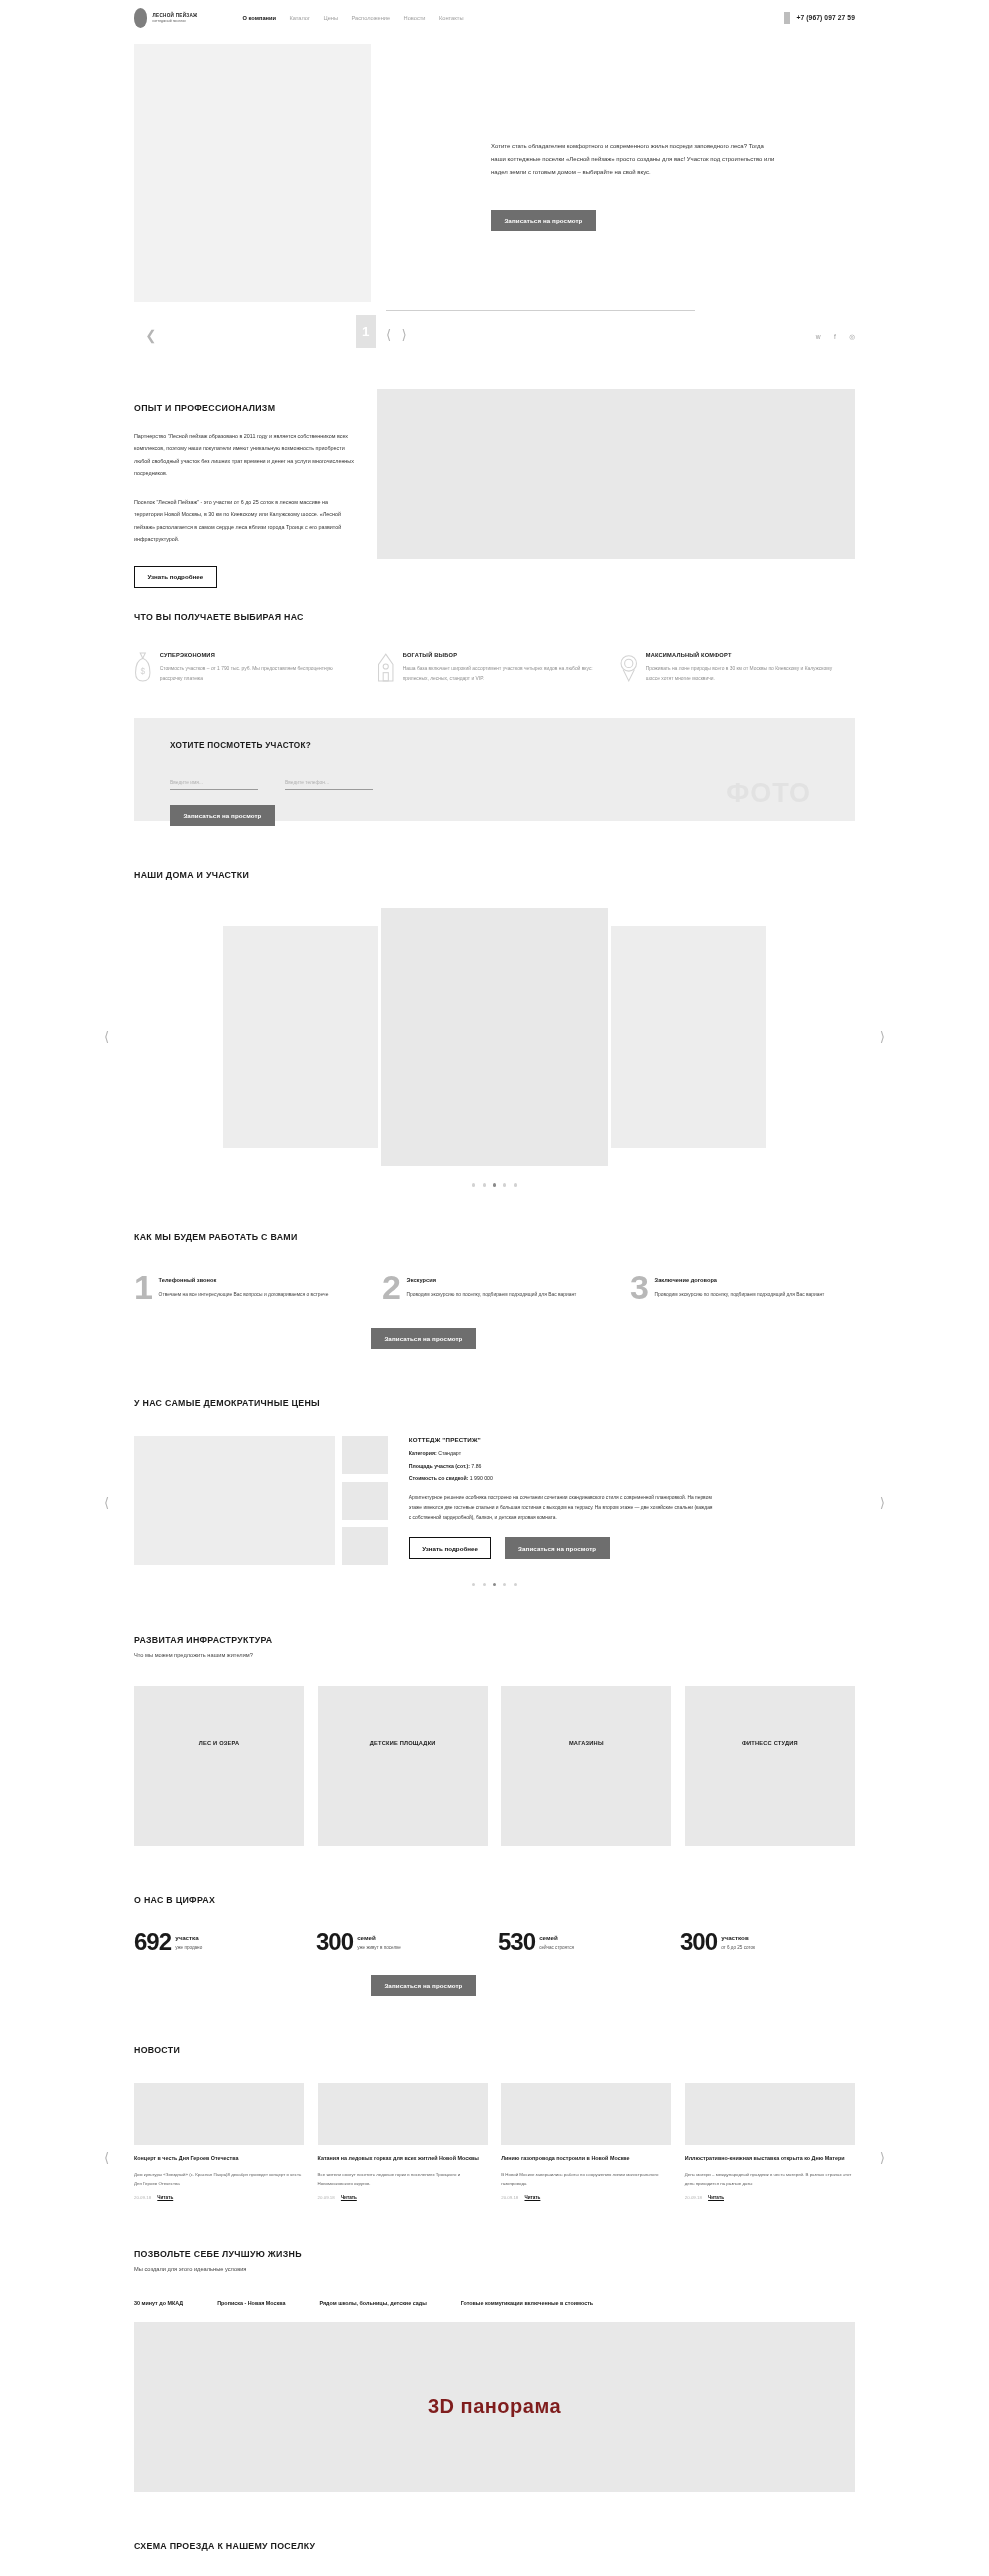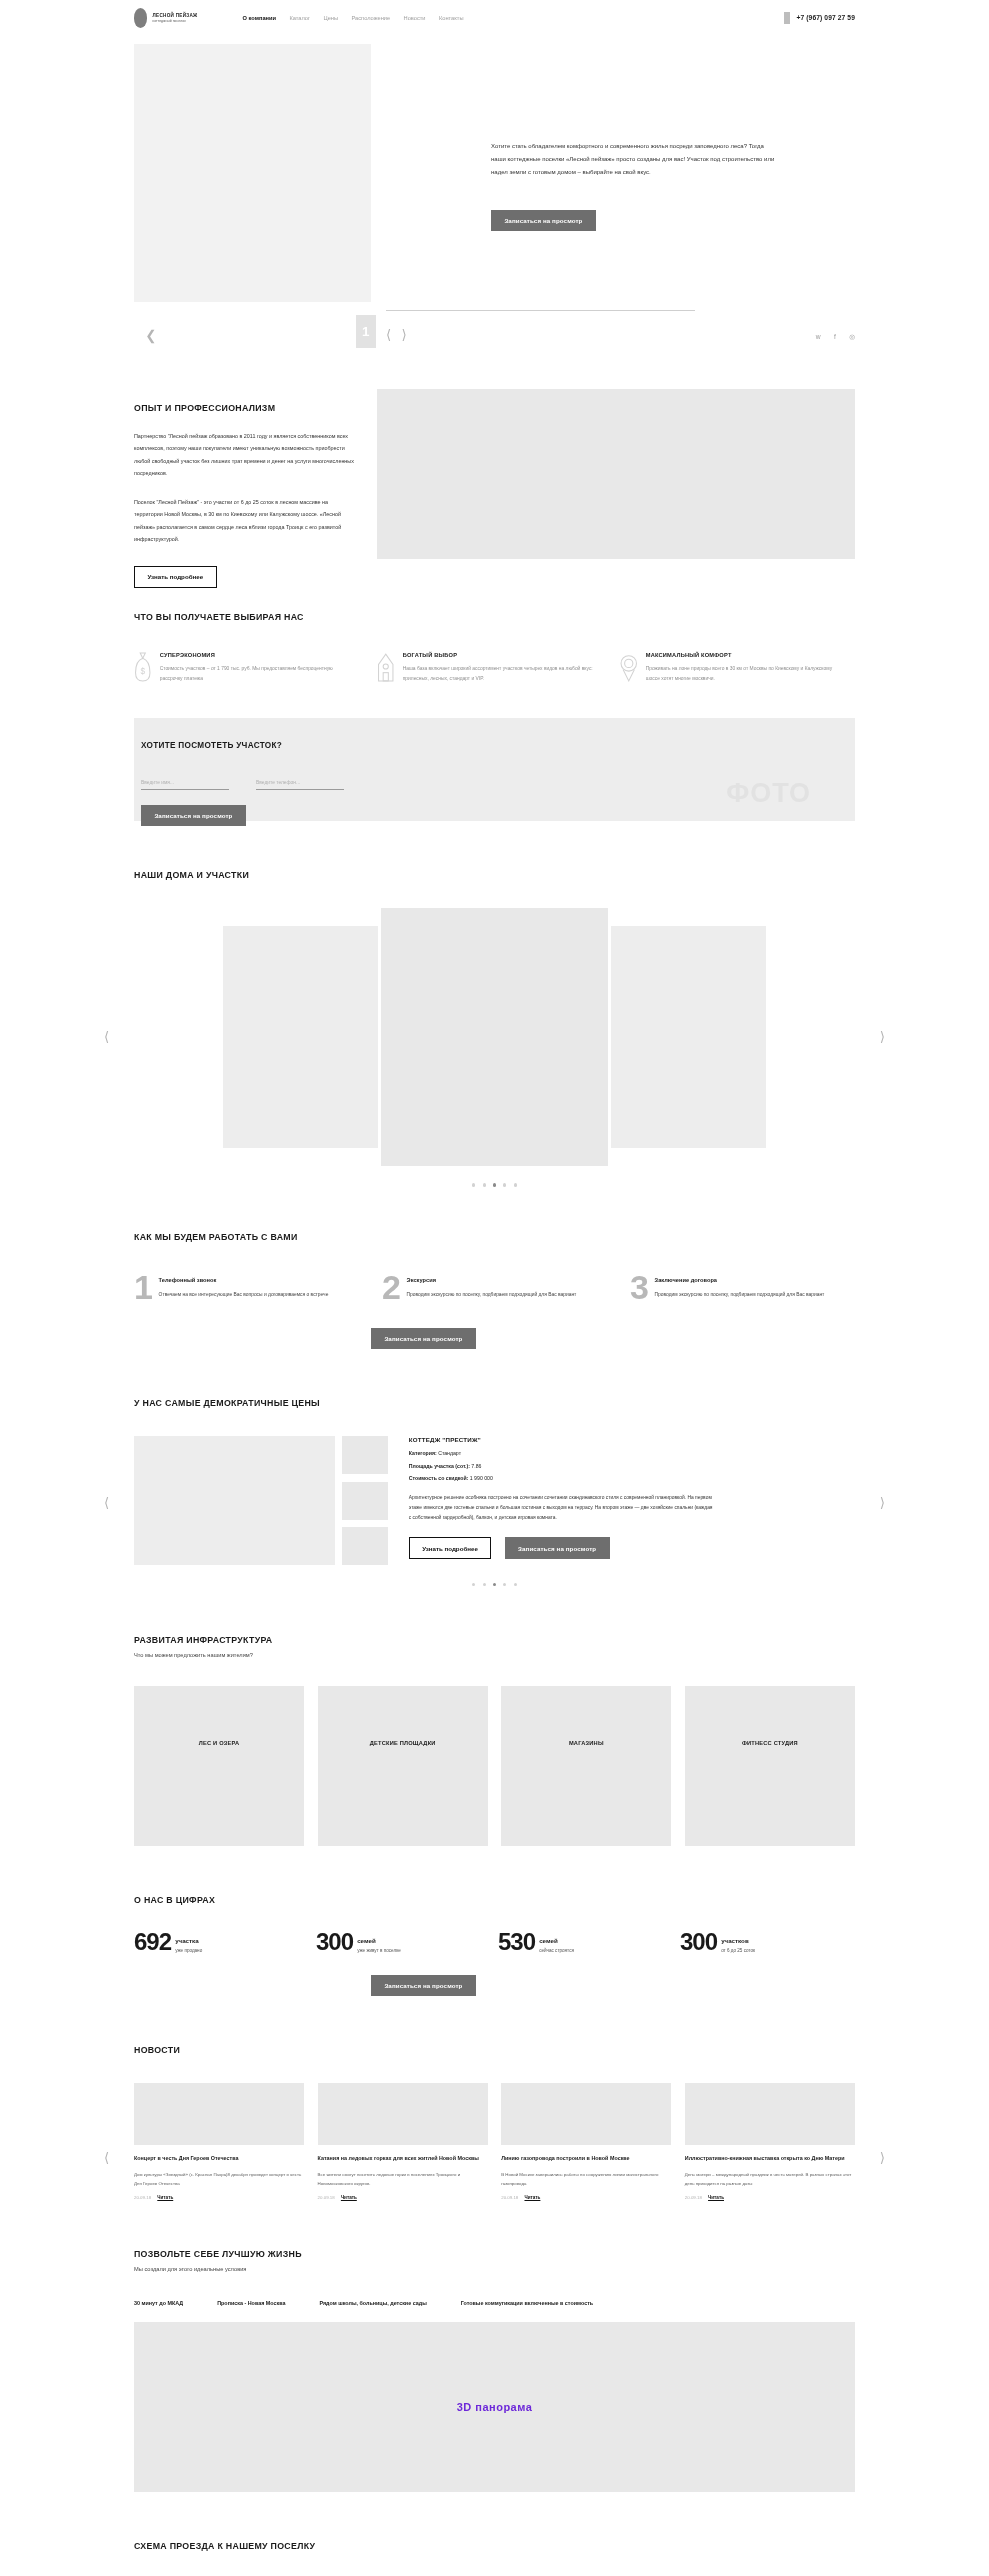--- a/index.html
+++ b/index.html
@@ -52,21 +52,21 @@
 
   
   .benefits{margin-top:24px}
   .ben-grid{display:flex;gap:27px;margin-top:30px}
   .ben{display:flex;gap:8.2px;width:216px}
   .ben-ico{width:17.5px;flex:0 0 17.5px;color:#d2d2d2}
   .ben h3{font-size:5.7px;font-weight:bold;text-transform:uppercase;letter-spacing:0.2px}
   .ben p{font-size:4.9px;line-height:2;color:#8f8f8f;margin-top:6.2px}
 
   
-  .cta-band{margin-top:34px;height:103px;background:#ededed;position:relative;padding:23px 7px}
+  .cta-band{margin-top:34px;height:103px;background:#ededed;position:relative;padding:23px 36px}
   .cta-band h2{font-size:8.2px}
   .cta-fields{display:flex;gap:27px;margin-top:27px}
   .fld{width:88px}
   .fld input{width:100%;border:none;border-bottom:0.5px solid #9a9a9a;background:transparent;
     font-family:"Liberation Sans",sans-serif;font-size:4.9px;color:#555;padding:0 0 3.6px;outline:none}
   .fld input::placeholder{color:#b0b0b0}
   .cta-band .btn-dark{margin-top:15.5px}
   .photo-wm{position:absolute;right:44px;bottom:12.4px;font-size:27px;font-weight:bold;color:#e2e2e2;letter-spacing:1px}
 
   
@@ -106,21 +106,21 @@
 
   
   .infra{margin-top:49px}
   .infra-grid{display:flex;gap:13.4px;margin-top:28px}
   .infra-card{flex:1;height:160px;background:#e8e8e8;padding-top:52px;text-align:center}
   .infra-card span{font-size:5.7px;font-weight:bold;text-transform:uppercase;letter-spacing:0.2px}
 
   
   .numbers{margin-top:49px}
   .num-grid{display:flex;gap:43px;margin-top:26px}
-  .num{display:flex;align-items:flex-end;gap:4.1px;width:139px}
+  .num{display:flex;align-items:center;gap:4.1px;width:139px}
   .num-v{font-size:24px;font-weight:bold;letter-spacing:-1px;line-height:.92}
   .num-t1{font-size:6.2px;font-weight:bold}
   .num-t2{font-size:4.6px;color:#555;margin-top:4.1px}
   .numbers .btn-dark{margin-top:21.6px;margin-left:237px}
 
   
   .news{margin-top:49px;position:relative}
   .news-grid{display:flex;gap:13.4px;margin-top:28px}
   .news-card{flex:1}
   .news-thumb{height:62px;background:#e8e8e8}
@@ -130,21 +130,21 @@
   .news-date{font-size:4.4px;color:#b3b3b3}
   .news-read{font-size:4.6px;font-weight:bold;text-decoration:underline;color:#111;cursor:pointer}
   .news .arrow.l{position:absolute;left:-30px;top:106px}
   .news .arrow.r{position:absolute;right:-30px;top:106px}
 
   
   .pano{margin-top:49px}
   .pano-tabs{display:flex;gap:34px;margin-top:28px}
   .pano-tabs span{font-size:5.4px;font-weight:bold;cursor:pointer}
   .pano-stage{height:170px;background:#e8e8e8;margin-top:15.5px;display:flex;align-items:center;justify-content:center}
-  .pano-stage span{font-size:11px;font-weight:bold;color:#6d28d9;letter-spacing:0.5px}
+  .pano-stage span{font-size:20px;font-weight:bold;color:#7f1d1d;letter-spacing:0.5px}
 
   
   .mapsec{margin-top:49px}
 </style>
 </head>
 <body>
 
 <div class="wrap">
   <header class="top">
     <div class="logo">

